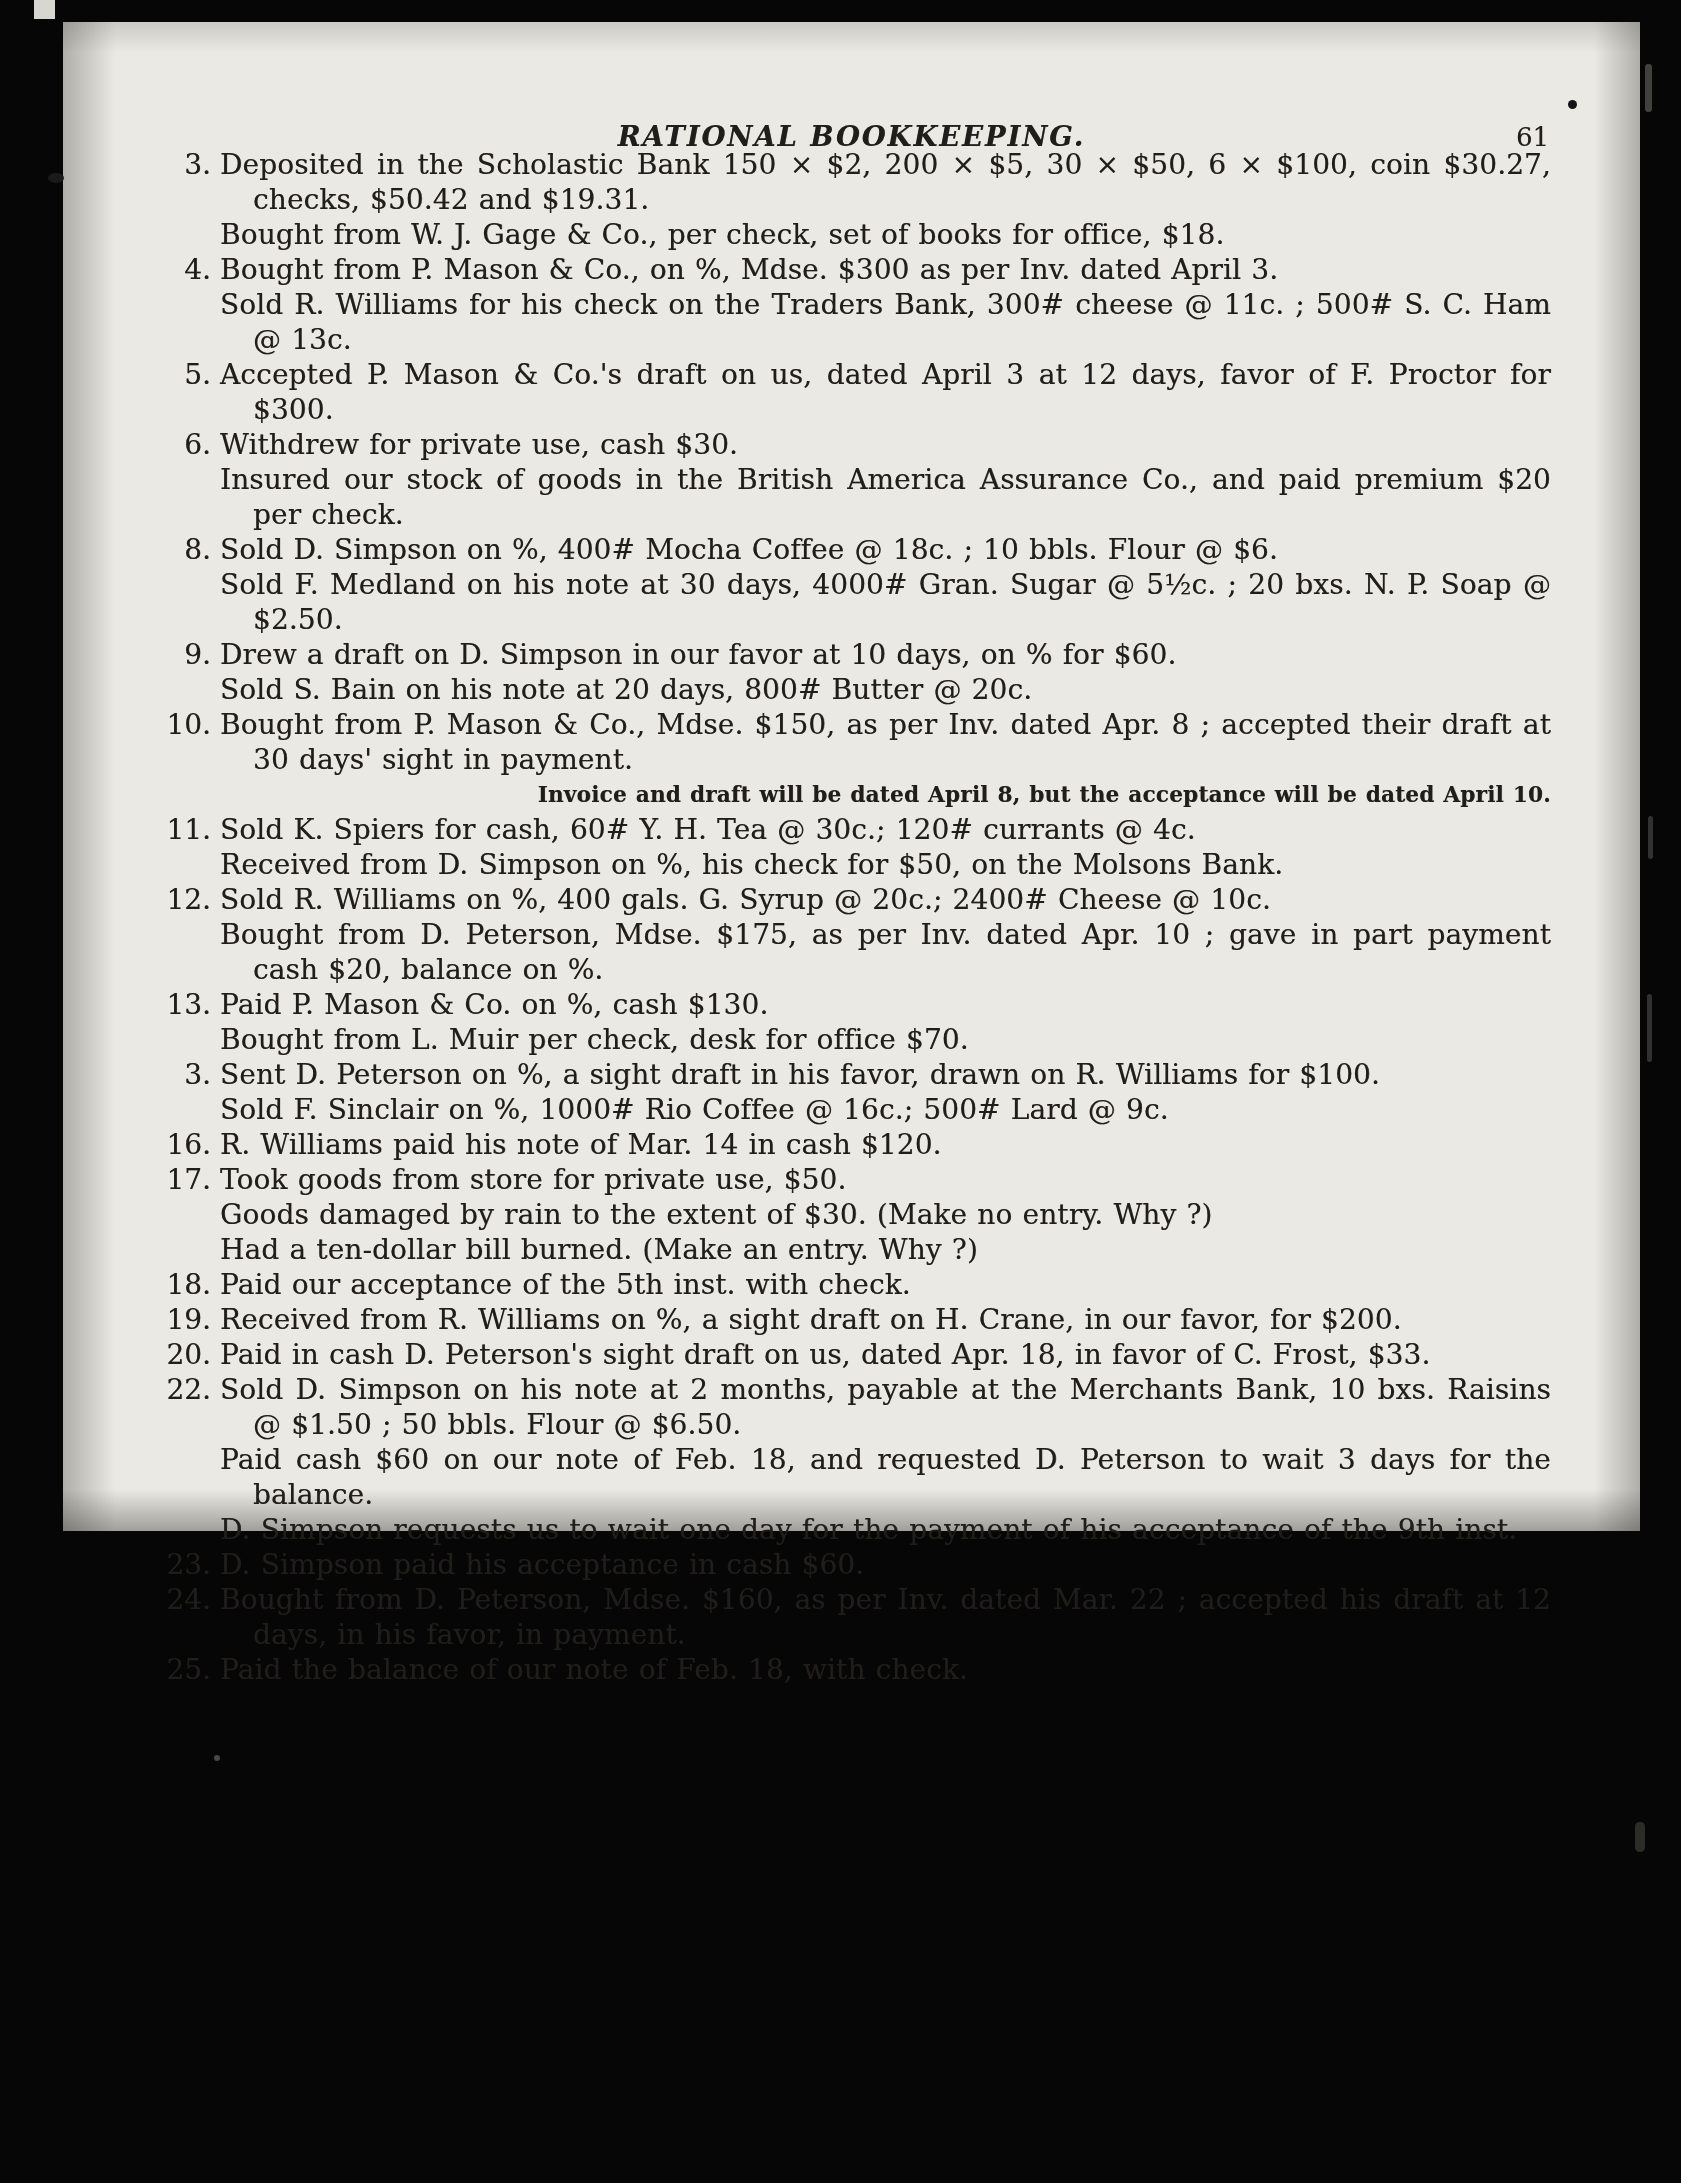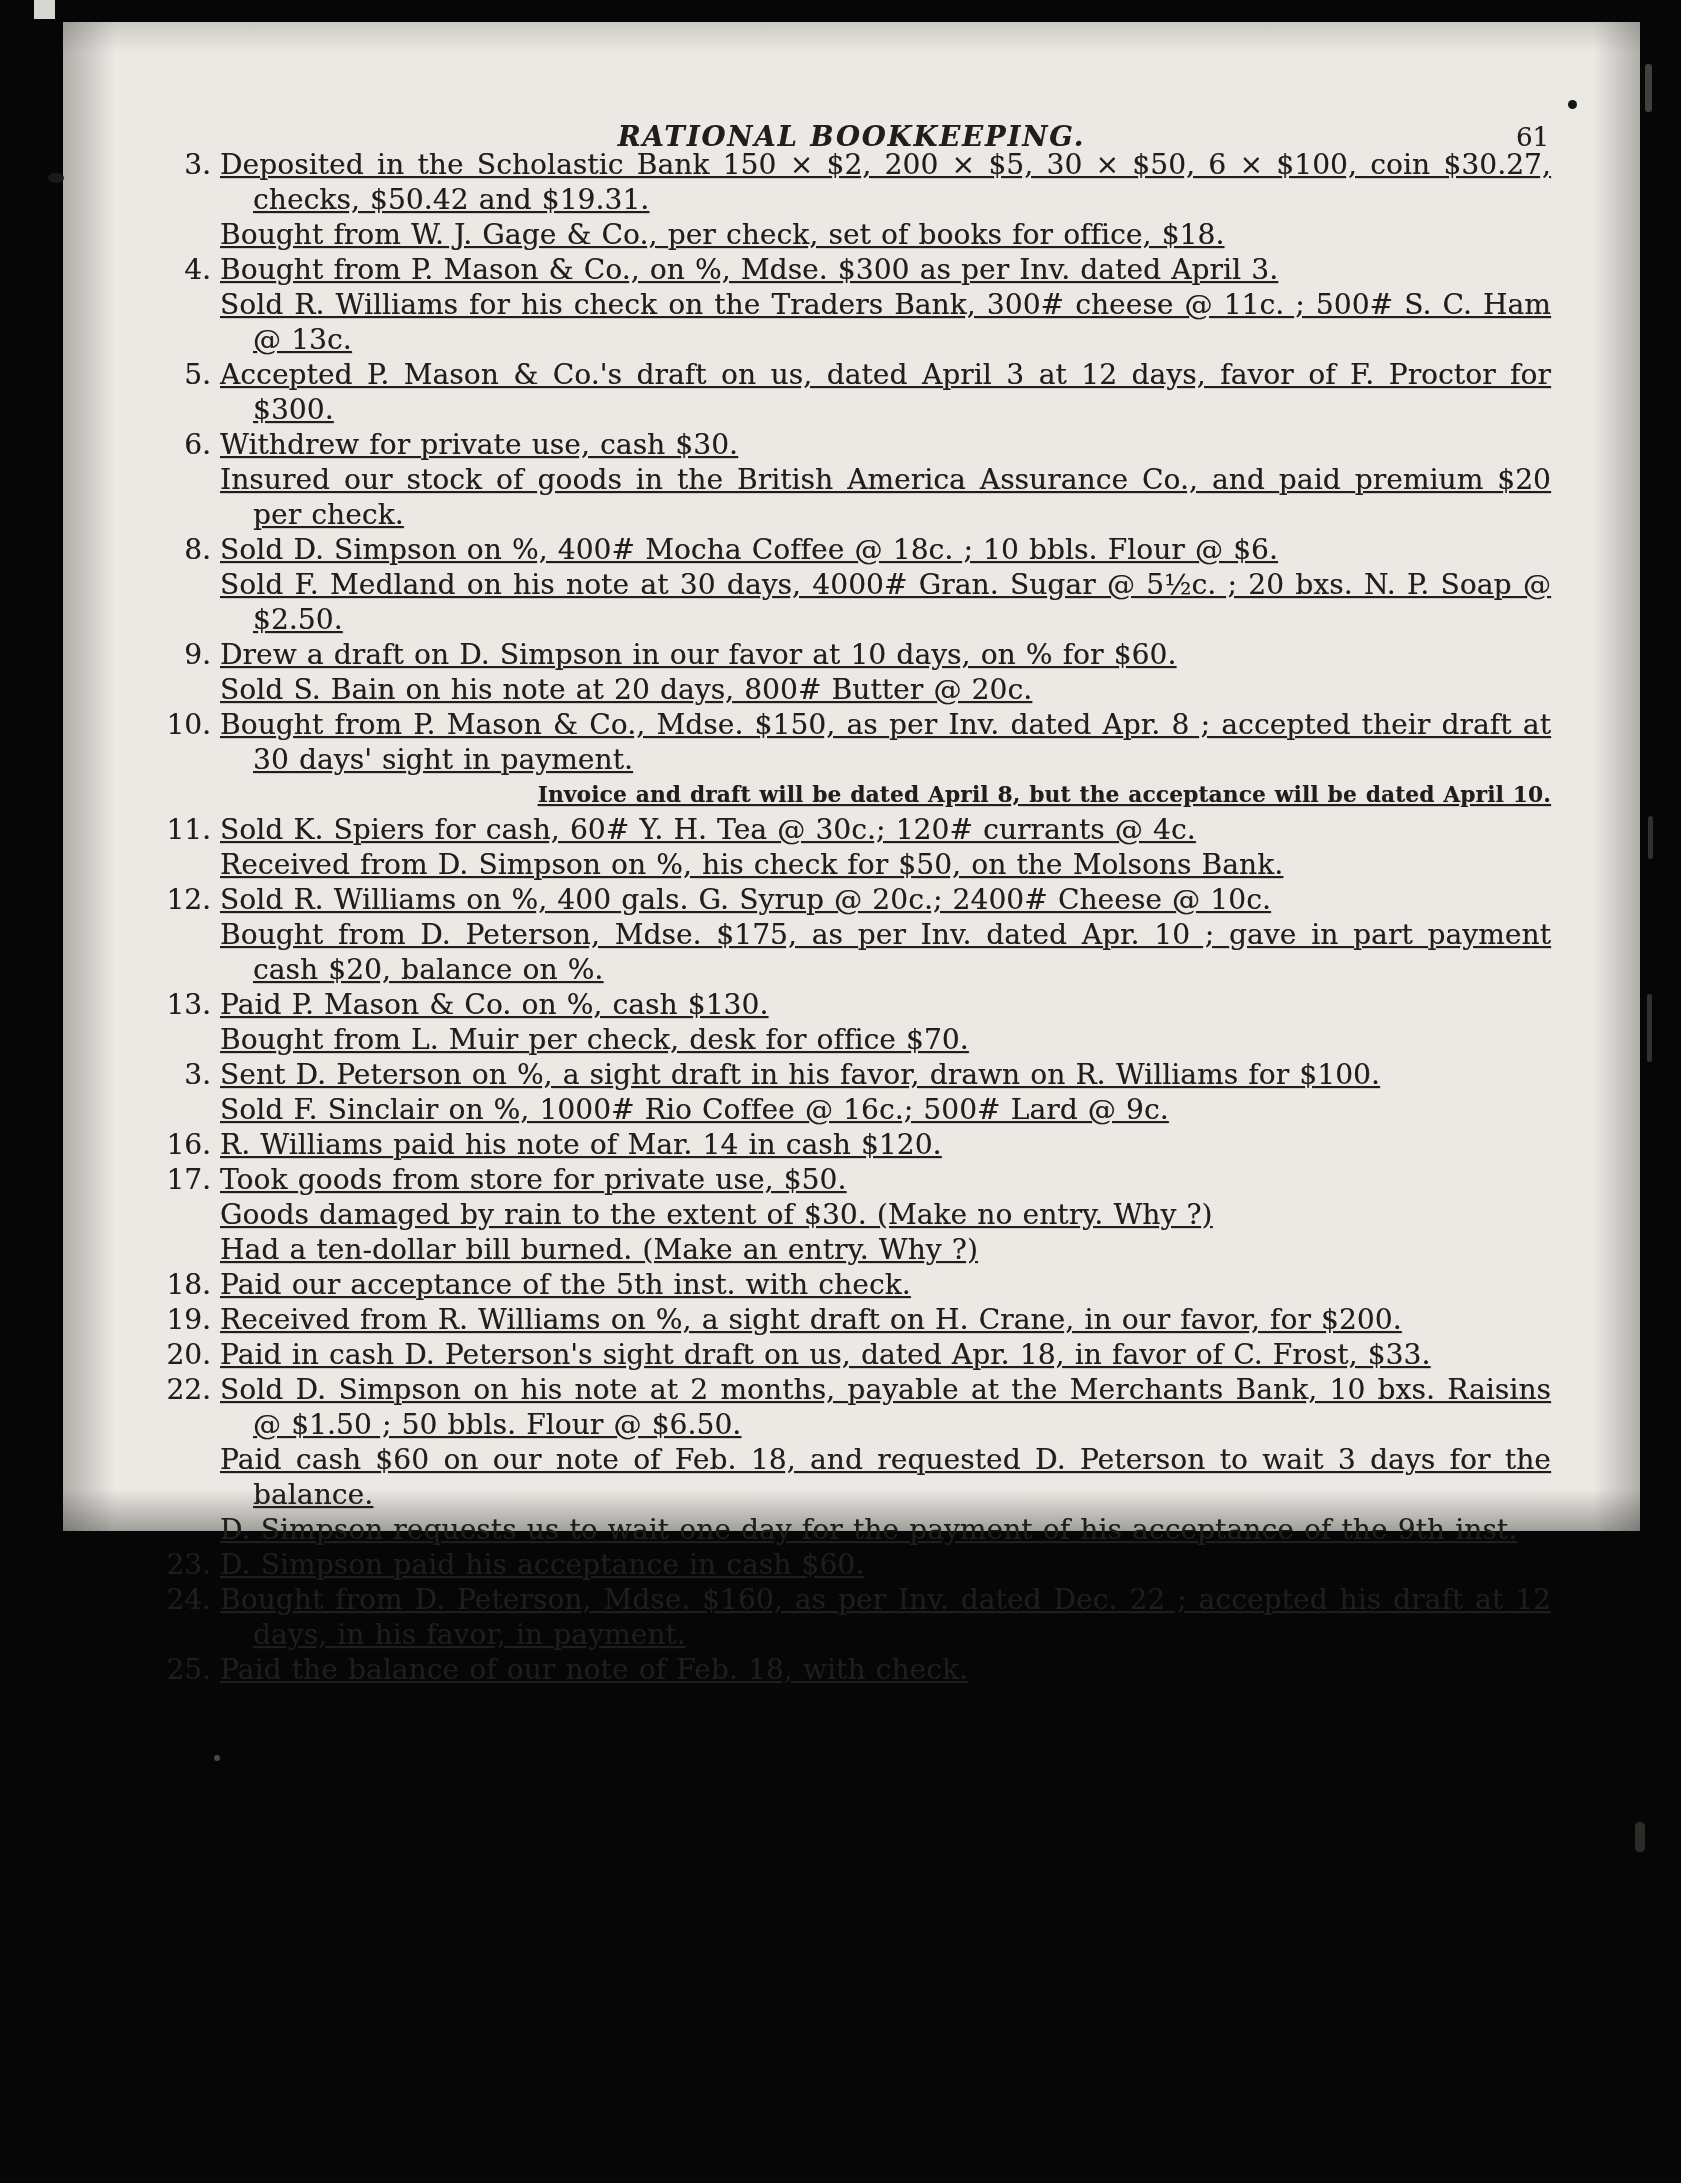--- a/index.html
+++ b/index.html
@@ -35,21 +35,21 @@
   .head-folio { position: absolute; right: 91px; top: 1.5px; font-size: 26px; }
 
   .entries { position: absolute; left: 100px; right: 89px; top: 125px; }
   .entry { display: grid; grid-template-columns: 48px 1fr; column-gap: 9px; }
   .num { text-align: right; font-size: 28px; line-height: 35px; }
   .entry-body { min-width: 0; }
   .para {
     font-size: 28px; line-height: 35px;
     text-align: justify;
     padding-left: 33px; text-indent: -33px;
-    word-spacing: 1.1px; letter-spacing: 0.1px; text-decoration: underline;
+    word-spacing: 1.1px; letter-spacing: 0.1px;
   }
   .para.note {
     font-size: 21.6px; font-weight: bold;
     line-height: 35px;
     padding-left: 0; text-indent: 0; margin-left: -13.4px;
     text-align: right; letter-spacing: 0.2px;
   }
 
   
   .artifact { position: absolute; pointer-events: none; }
@@ -189,21 +189,21 @@
       </div>
       <div class="entry">
         <div class="num">23.</div>
         <div class="entry-body">
           <div class="para">D. Simpson paid his acceptance in cash $60.</div>
         </div>
       </div>
       <div class="entry">
         <div class="num">24.</div>
         <div class="entry-body">
-          <div class="para">Bought from D. Peterson, Mdse. $160, as per Inv. dated Dec. 22 ; accepted his draft at 12 days, in his favor, in payment.</div>
+          <div class="para">Bought from D. Peterson, Mdse. $160, as per Inv. dated Mar. 22 ; accepted his draft at 12 days, in his favor, in payment.</div>
         </div>
       </div>
       <div class="entry">
         <div class="num">25.</div>
         <div class="entry-body">
           <div class="para">Paid the balance of our note of Feb. 18, with check.</div>
         </div>
       </div>
     </div>
 </div>

